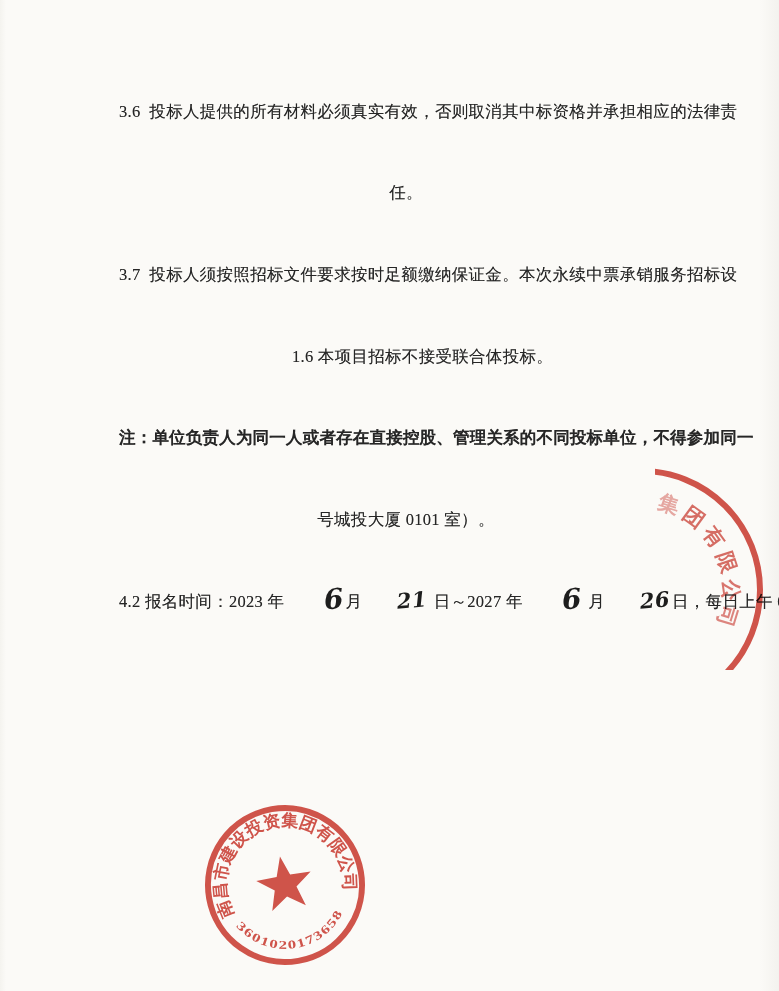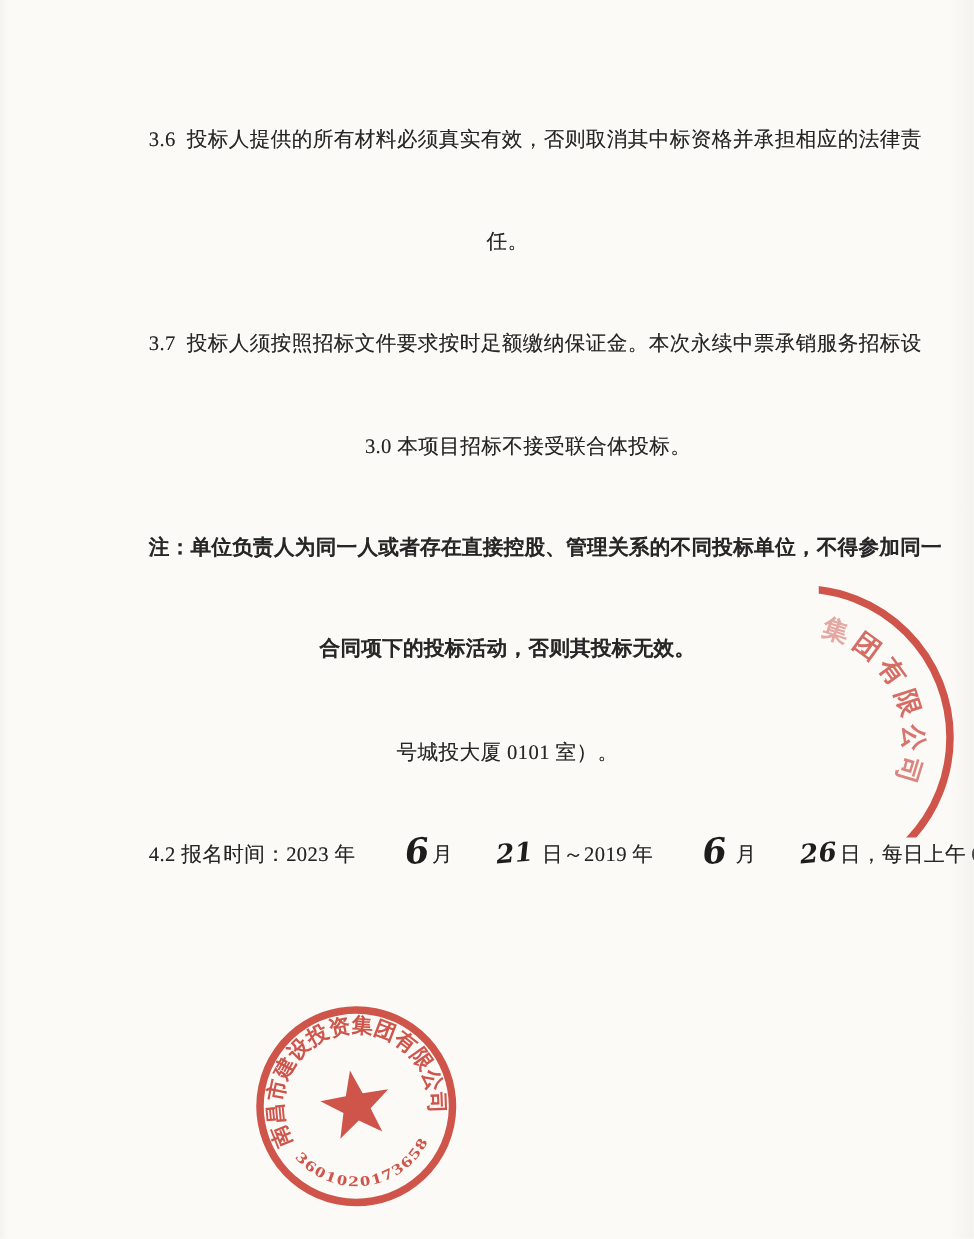--- a/index.html
+++ b/index.html
@@ -59,25 +59,24 @@
   }
 </style>
 </head>
 <body>
 
 <div class="page">
   <div class="content">
     <div class="ln in">3.6  投标人提供的所有材料必须真实有效，否则取消其中标资格并承担相应的法律责</div>
     <div class="ln">任。</div>
     <div class="ln in">3.7  投标人须按照招标文件要求按时足额缴纳保证金。本次永续中票承销服务招标设</div>
-    <div class="ln in">3.0 本项目招标不接受联合体投标。</div>
+    <div class="ln in">1.6 本项目招标不接受联合体投标。</div>
     <div class="ln in b">注：单位负责人为同一人或者存在直接控股、管理关系的不同投标单位，不得参加同一</div>
-    <div class="ln b">合同项下的投标活动，否则其投标无效。</div>
     <div class="ln">号城投大厦 0101 室）。</div>
-    <div class="ln in"><span>4.2 报名时间：2023 年 </span><span class="hw hw6">6</span><span>月</span><span class="hw hw2">21</span><span> 日～2019 年 </span><span class="hw hw6">6</span><span> 月</span><span class="hw hw2">26</span><span>日，每日上午 09:00 至 11:30，下午</span></div>
+    <div class="ln in"><span>4.2 报名时间：2023 年 </span><span class="hw hw6">6</span><span>月</span><span class="hw hw2">21</span><span> 日～2027 年 </span><span class="hw hw6">6</span><span> 月</span><span class="hw hw2">26</span><span>日，每日上午 09:00 至 11:30，下午</span></div>
     
     
     
     
     
     
     
     
     
     

